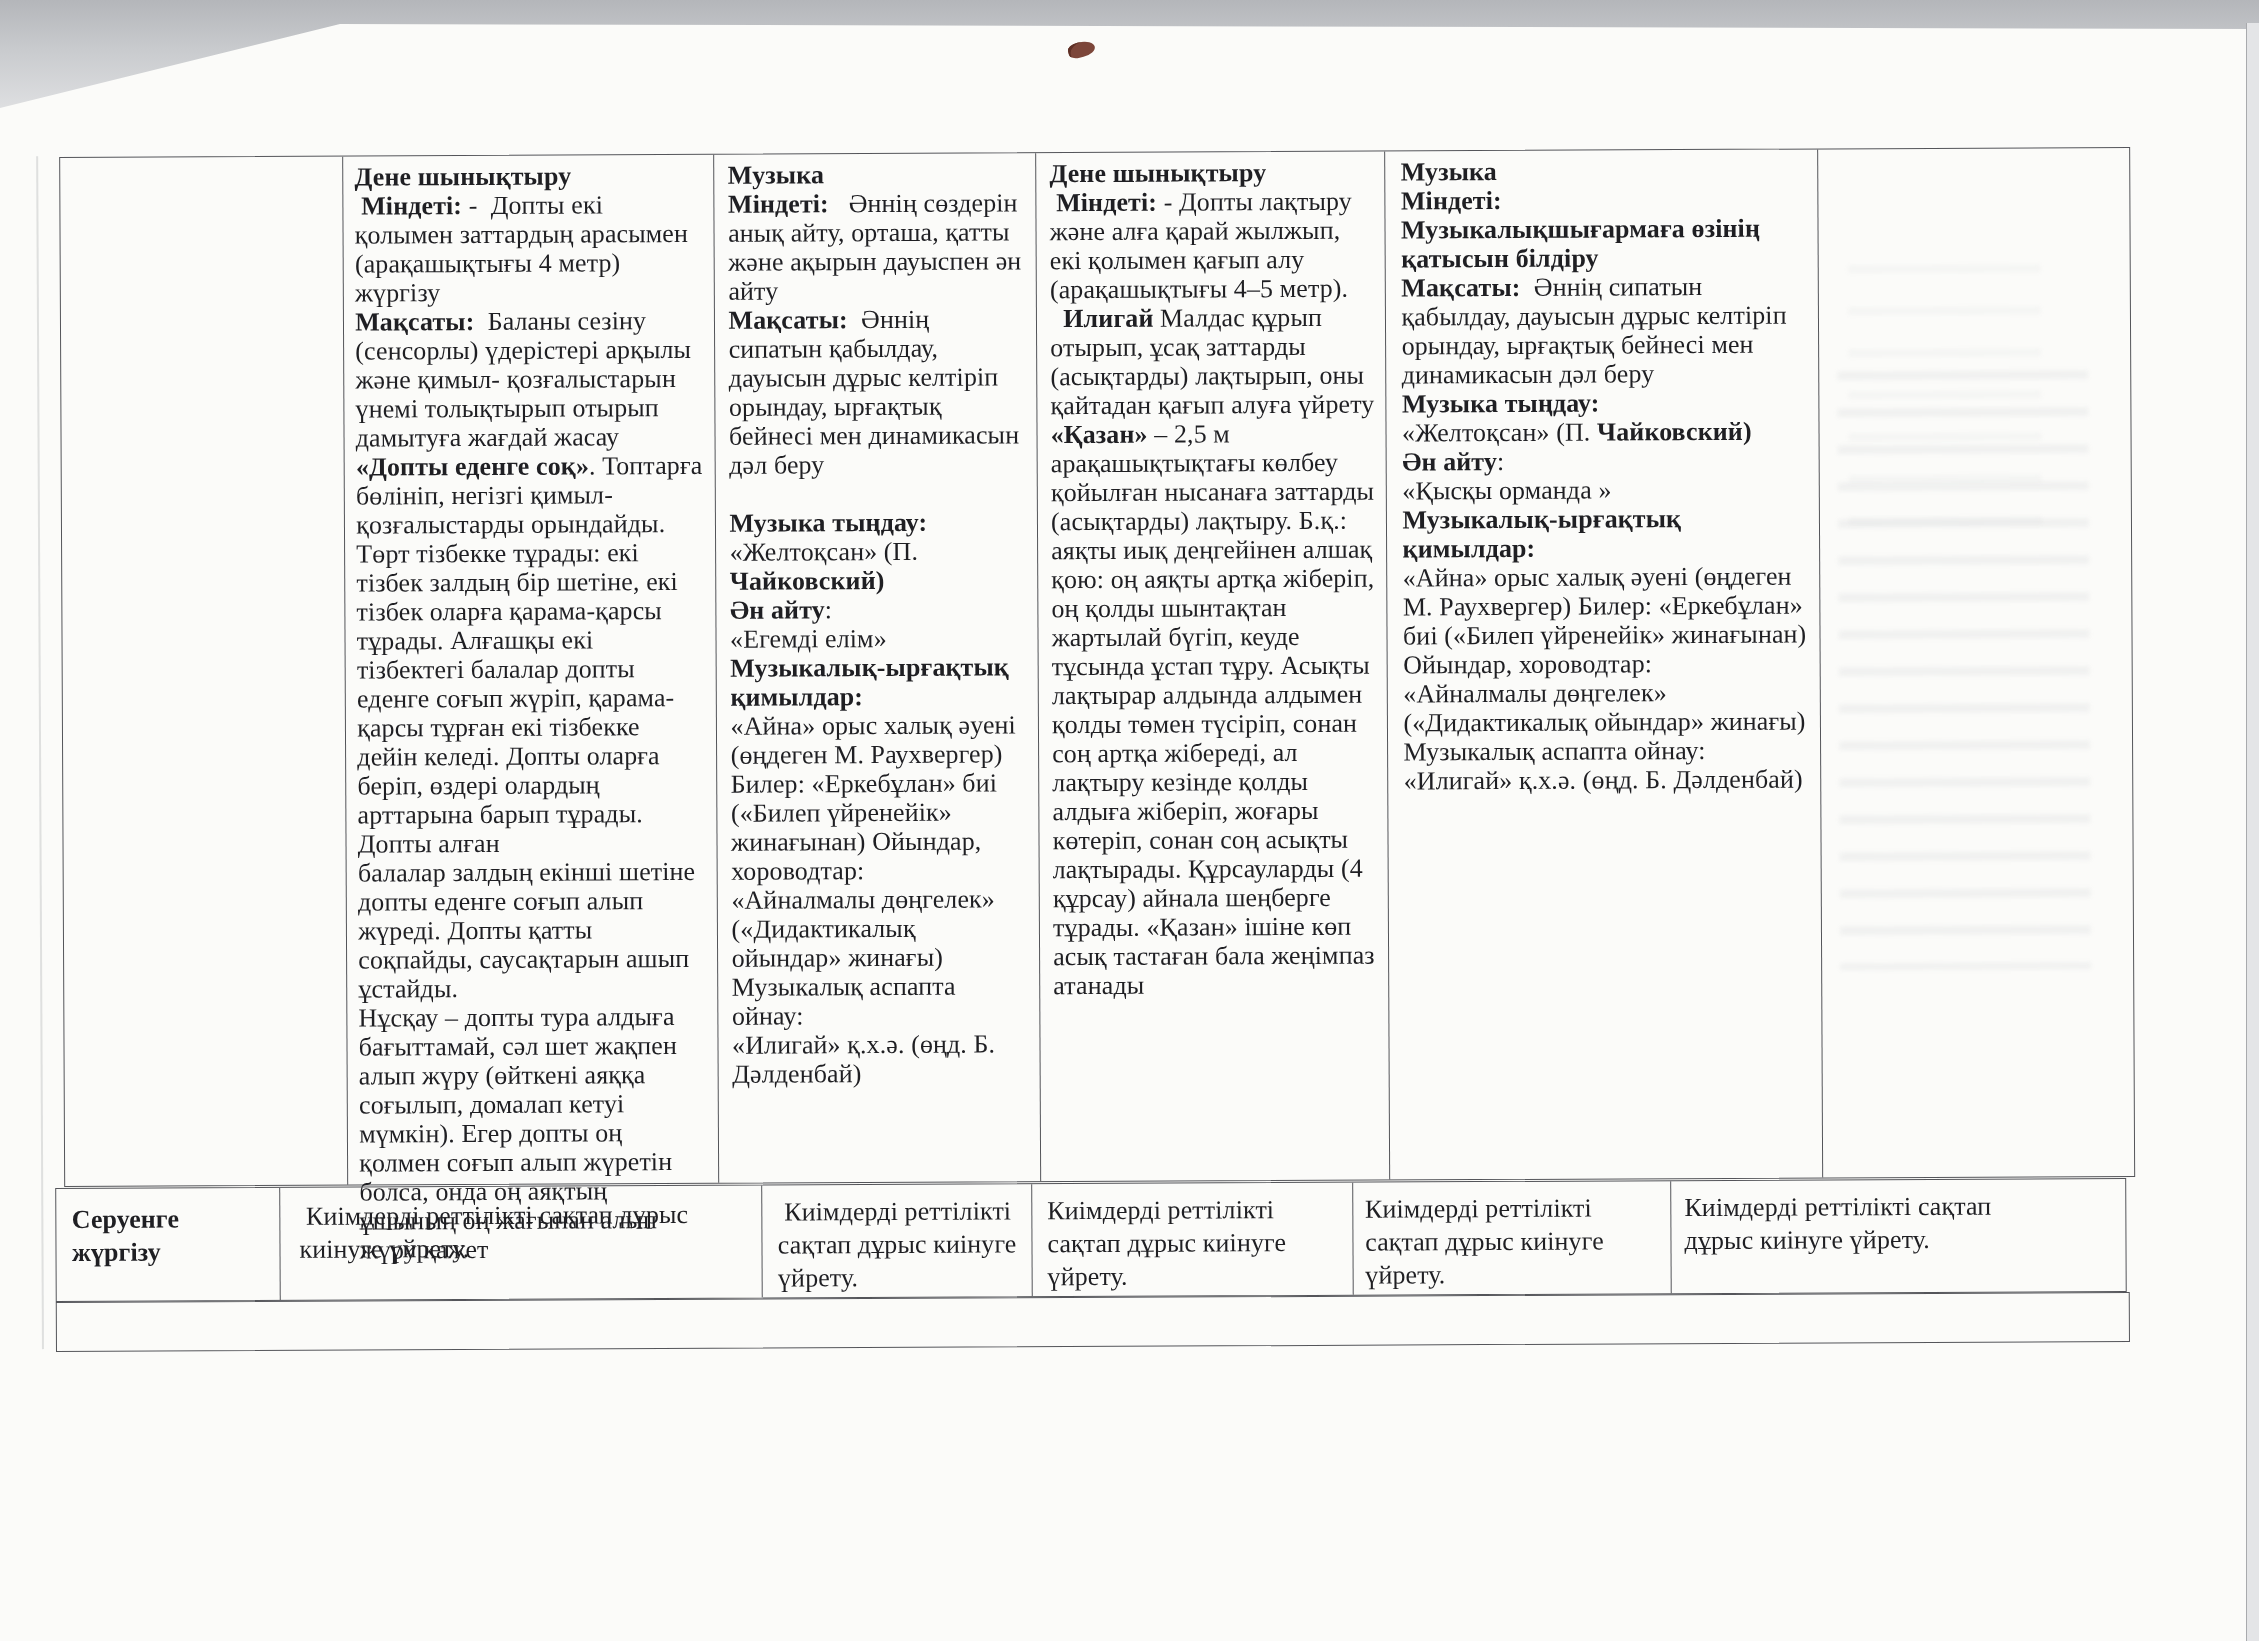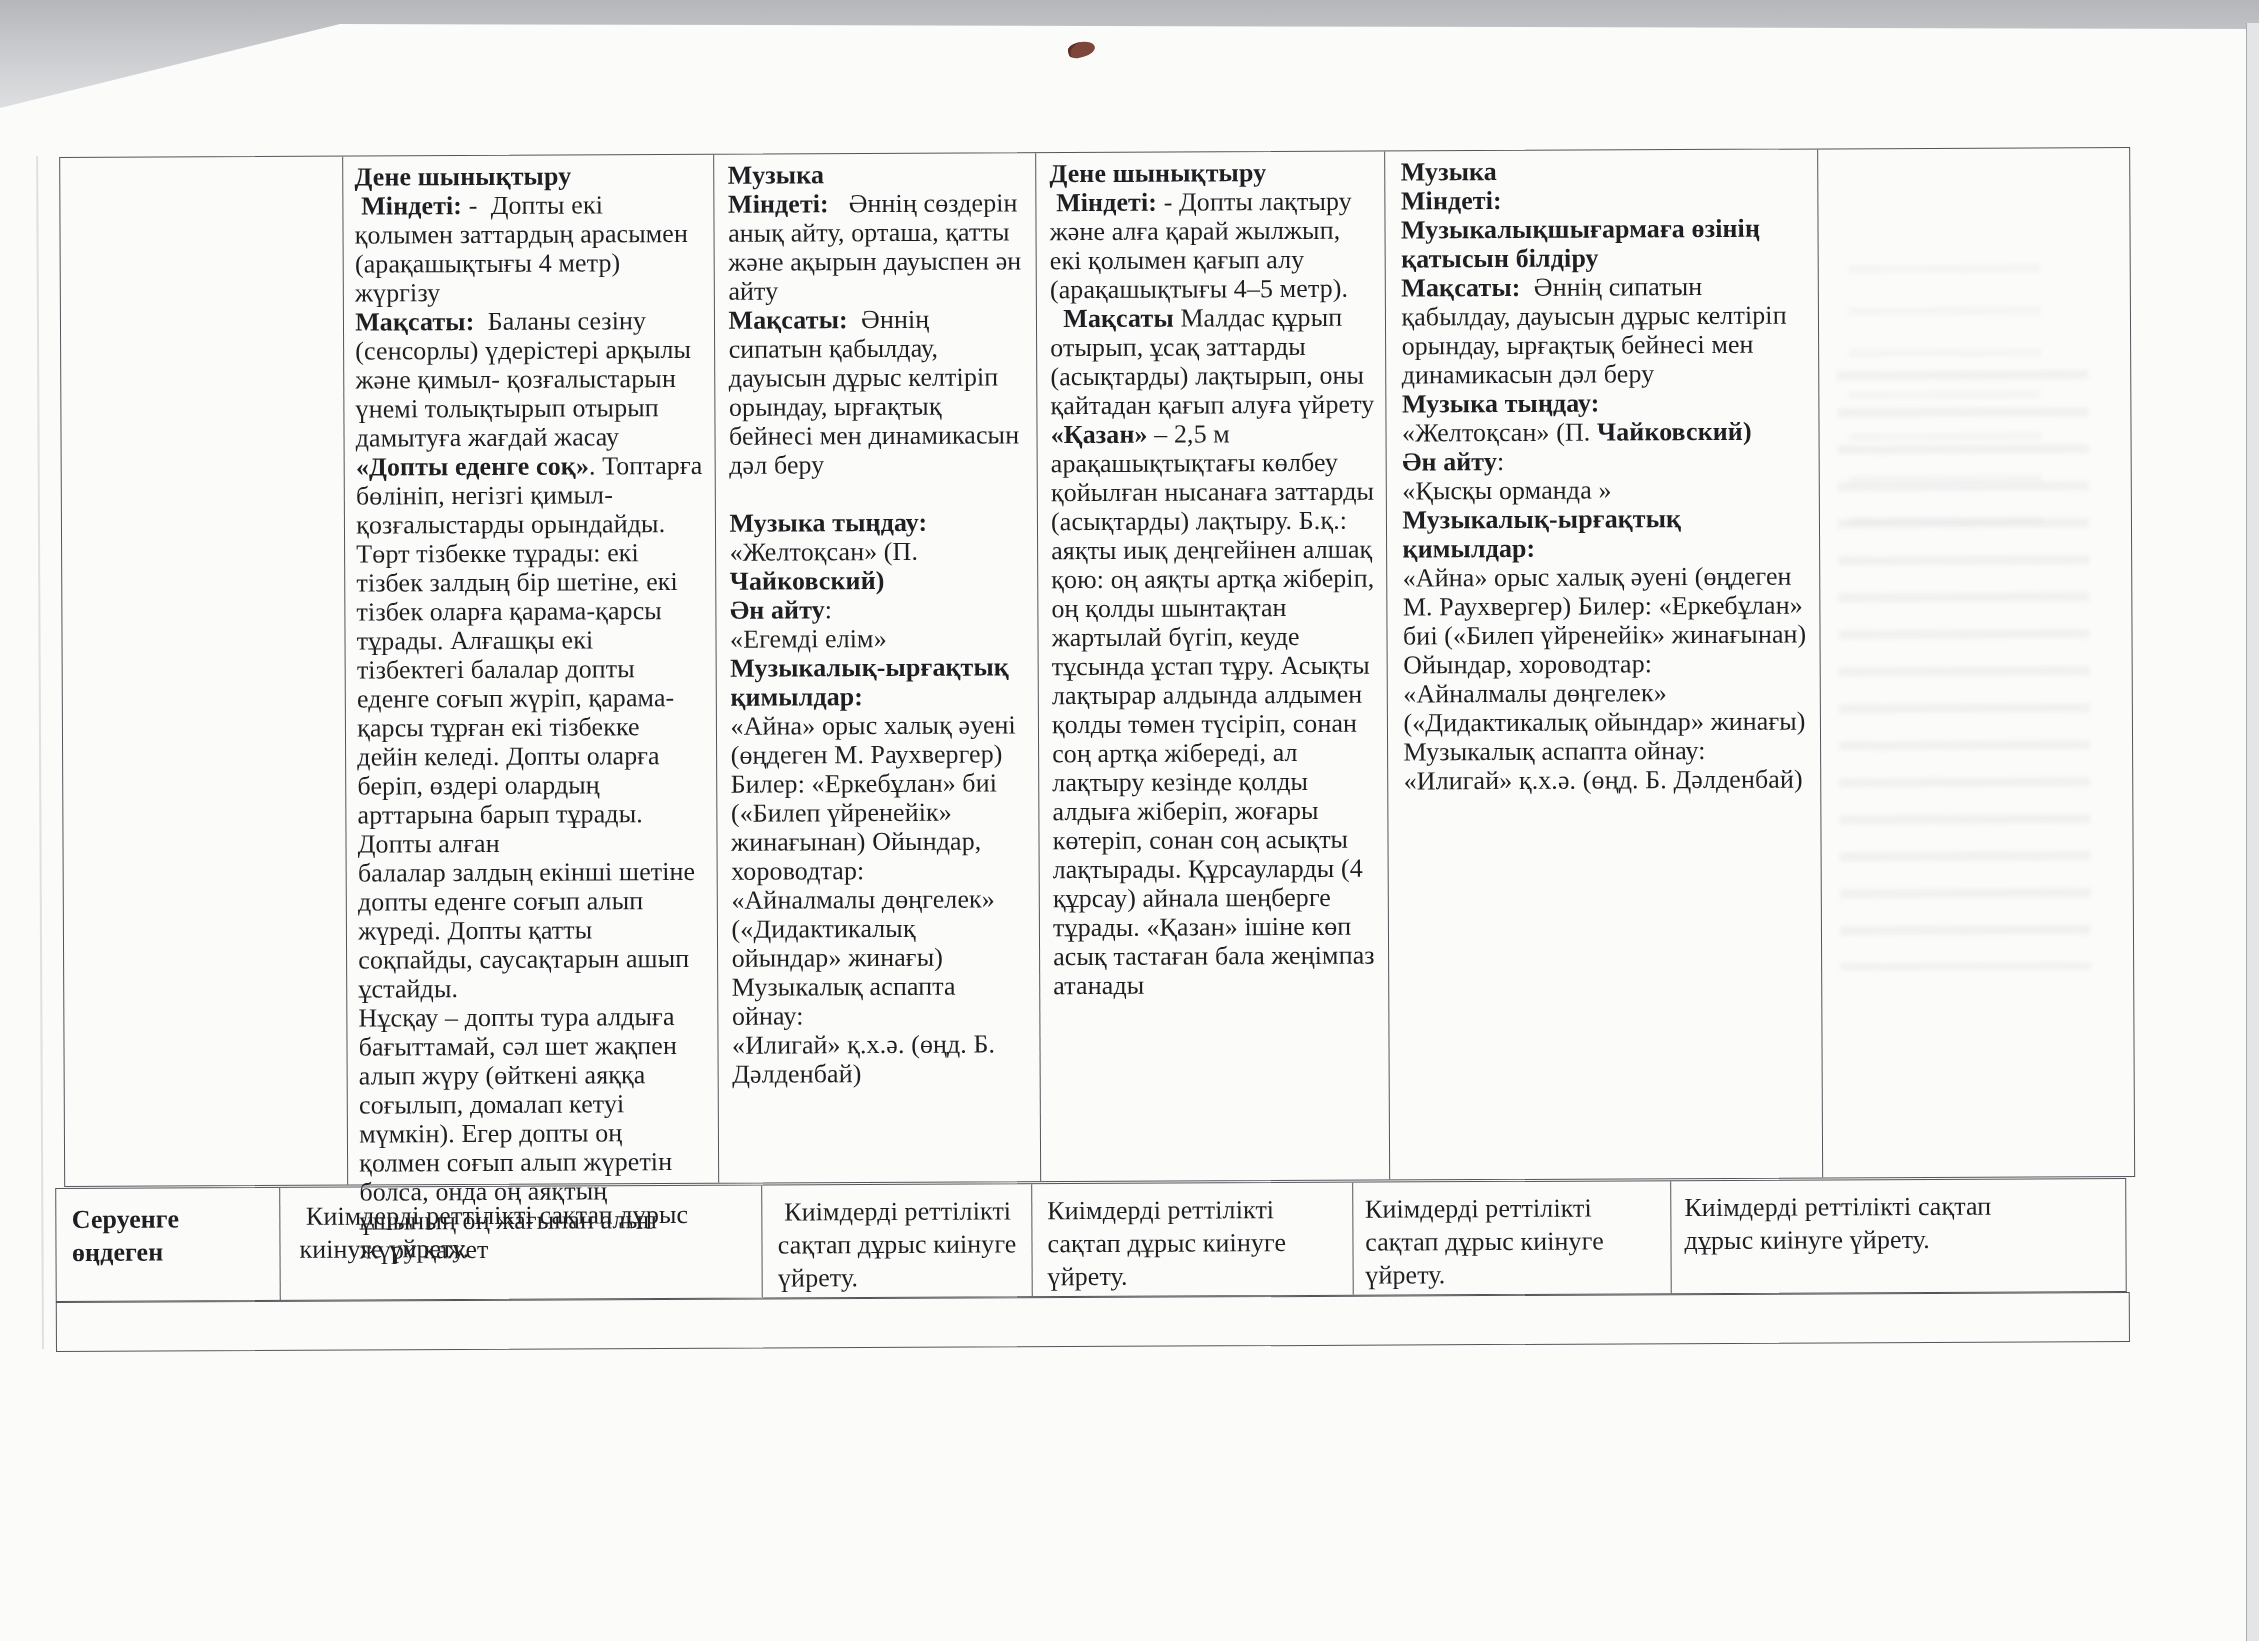--- a/index.html
+++ b/index.html
@@ -112,21 +112,21 @@
 «Егемді елім»
 </span><b>Музыкалық-ырғақтық қимылдар:
 </b><span>«Айна» орыс халық әуені (өңдеген М. Раухвергер) Билер: «Еркебұлан» биі («Билеп үйренейік» жинағынан) Ойындар, хороводтар:
 «Айналмалы дөңгелек»
 («Дидактикалық ойындар» жинағы) Музыкалық аспапта ойнау:
 «Илигай» қ.х.ә. (өңд. Б. Дәлденбай)</span></div>
     </div>
     <div class="cell c4">
       <div class="txt"><b>Дене шынықтыру
 </b><b> Міндеті:</b><span> - Допты лақтыру және алға қарай жылжып, екі қолымен қағып алу (арақашықтығы 4–5 метр).
-</span><b>  Мақсаты</b><span> Малдас құрып отырып, ұсақ заттарды (асықтарды) лақтырып, оны қайтадан қағып алуға үйрету
+</span><b>  Илигай</b><span> Малдас құрып отырып, ұсақ заттарды (асықтарды) лақтырып, оны қайтадан қағып алуға үйрету
 </span><b>«Қазан»</b><span> – 2,5 м арақашықтықтағы көлбеу қойылған нысанаға заттарды (асықтарды) лақтыру. Б.қ.: аяқты иық деңгейінен алшақ қою: оң аяқты артқа жіберіп, оң қолды шынтақтан жартылай бүгіп, кеуде тұсында ұстап тұру. Асықты лақтырар алдында алдымен қолды төмен түсіріп, сонан соң артқа жібереді, ал лақтыру кезінде қолды алдыға жіберіп, жоғары көтеріп, сонан соң асықты лақтырады. Құрсауларды (4 құрсау) айнала шеңберге тұрады. «Қазан» ішіне көп асық тастаған бала жеңімпаз атанады</span></div>
     </div>
     <div class="cell c5">
       <div class="txt"><b>Музыка
 Міндеті:
 Музыкалықшығармаға өзінің қатысын білдіру
 </b><b>Мақсаты:</b><span>  Әннің сипатын қабылдау, дауысын дұрыс келтіріп орындау, ырғақтық бейнесі мен динамикасын дәл беру
 </span><b>Музыка тыңдау:
 </b><span>«Желтоқсан» (П. </span><b>Чайковский)
 </b><b>Ән айту</b><span>:
@@ -140,21 +140,21 @@
 «Илигай» қ.х.ә. (өңд. Б. Дәлденбай)</span></div>
     </div>
     <div class="cell c6">
       <div class="ghost"></div>
       <div class="ghost2"></div>
     </div>
   </div>
 
   <div class="tbl prep">
     <div class="cell b1">
-      <div class="txt label-txt">Серуенге өңдеген</div>
+      <div class="txt label-txt">Серуенге жүргізу</div>
     </div>
     <div class="cell b2">
       <div class="txt"> Киімдерді реттілікті сақтап дұрыс киінуге үйрету.</div>
     </div>
     <div class="cell b3">
       <div class="txt"> Киімдерді реттілікті сақтап дұрыс киінуге үйрету.</div>
     </div>
     <div class="cell b4">
       <div class="txt">Киімдерді реттілікті сақтап дұрыс киінуге үйрету.</div>
     </div>

